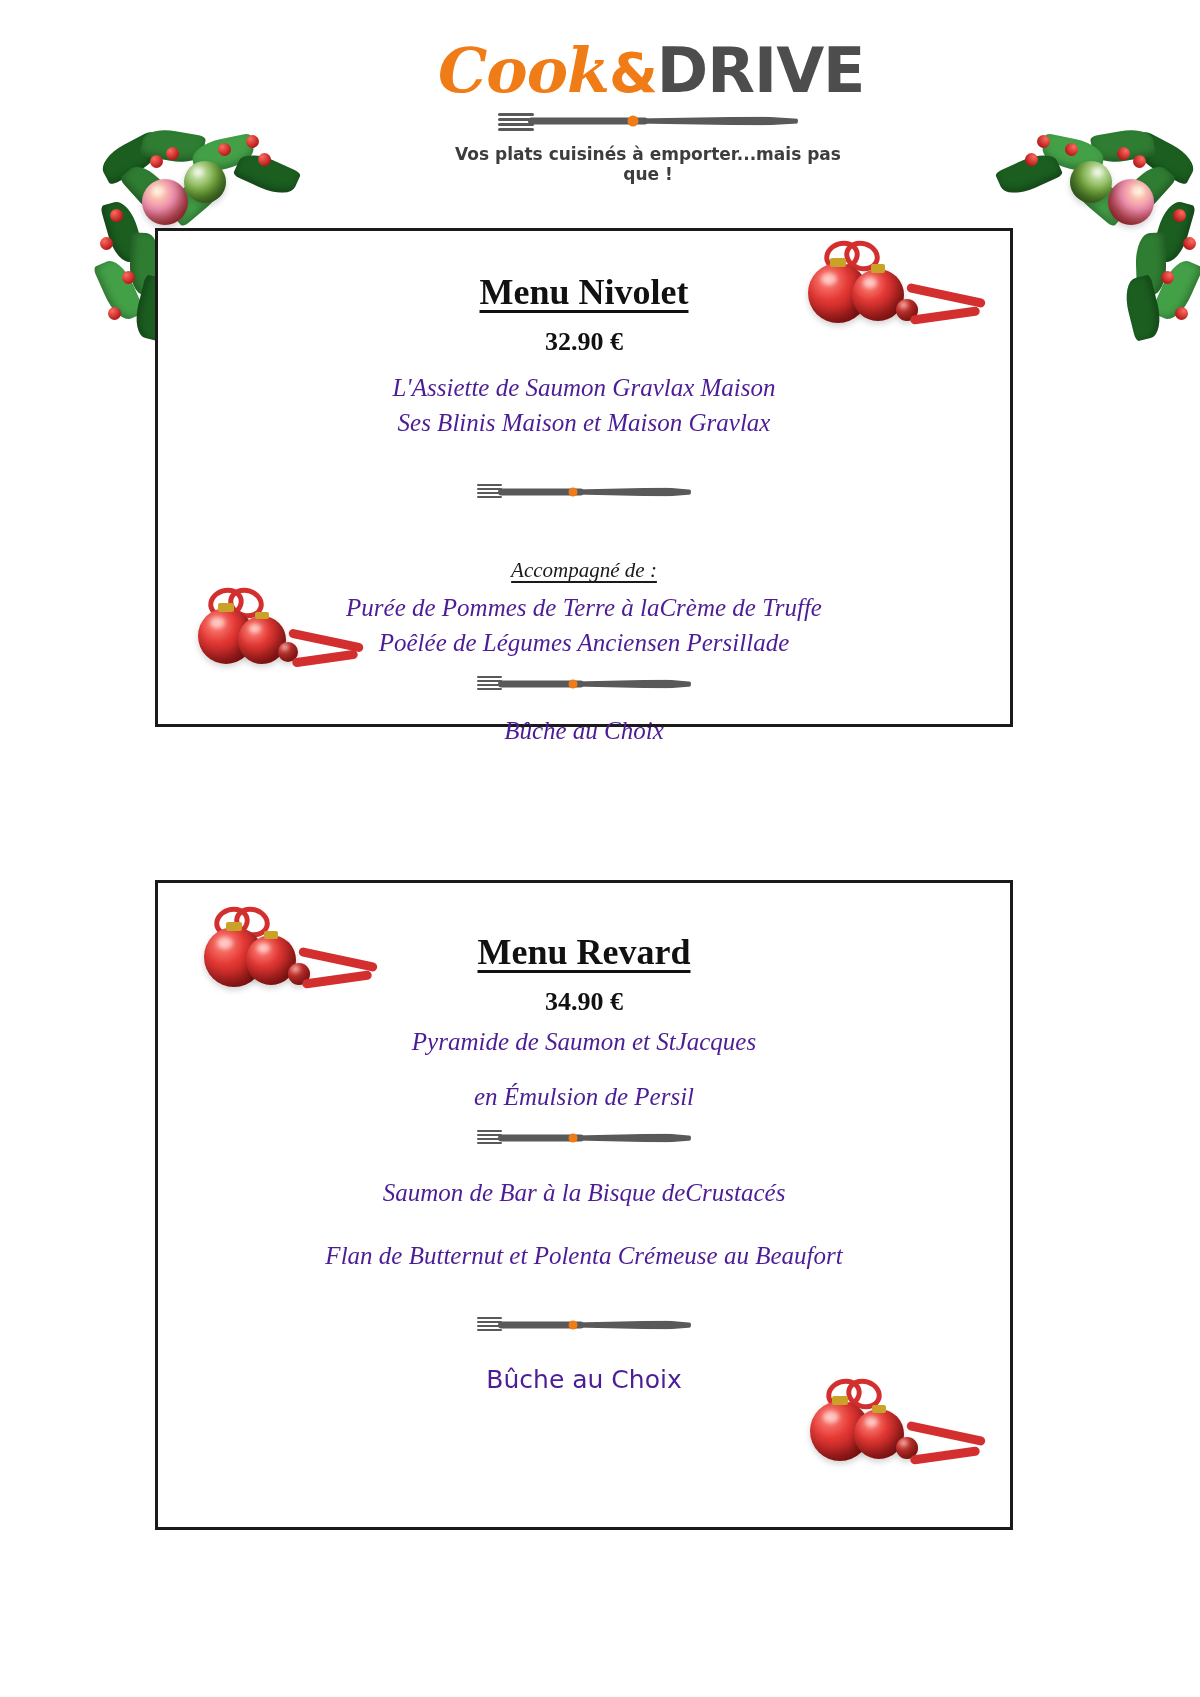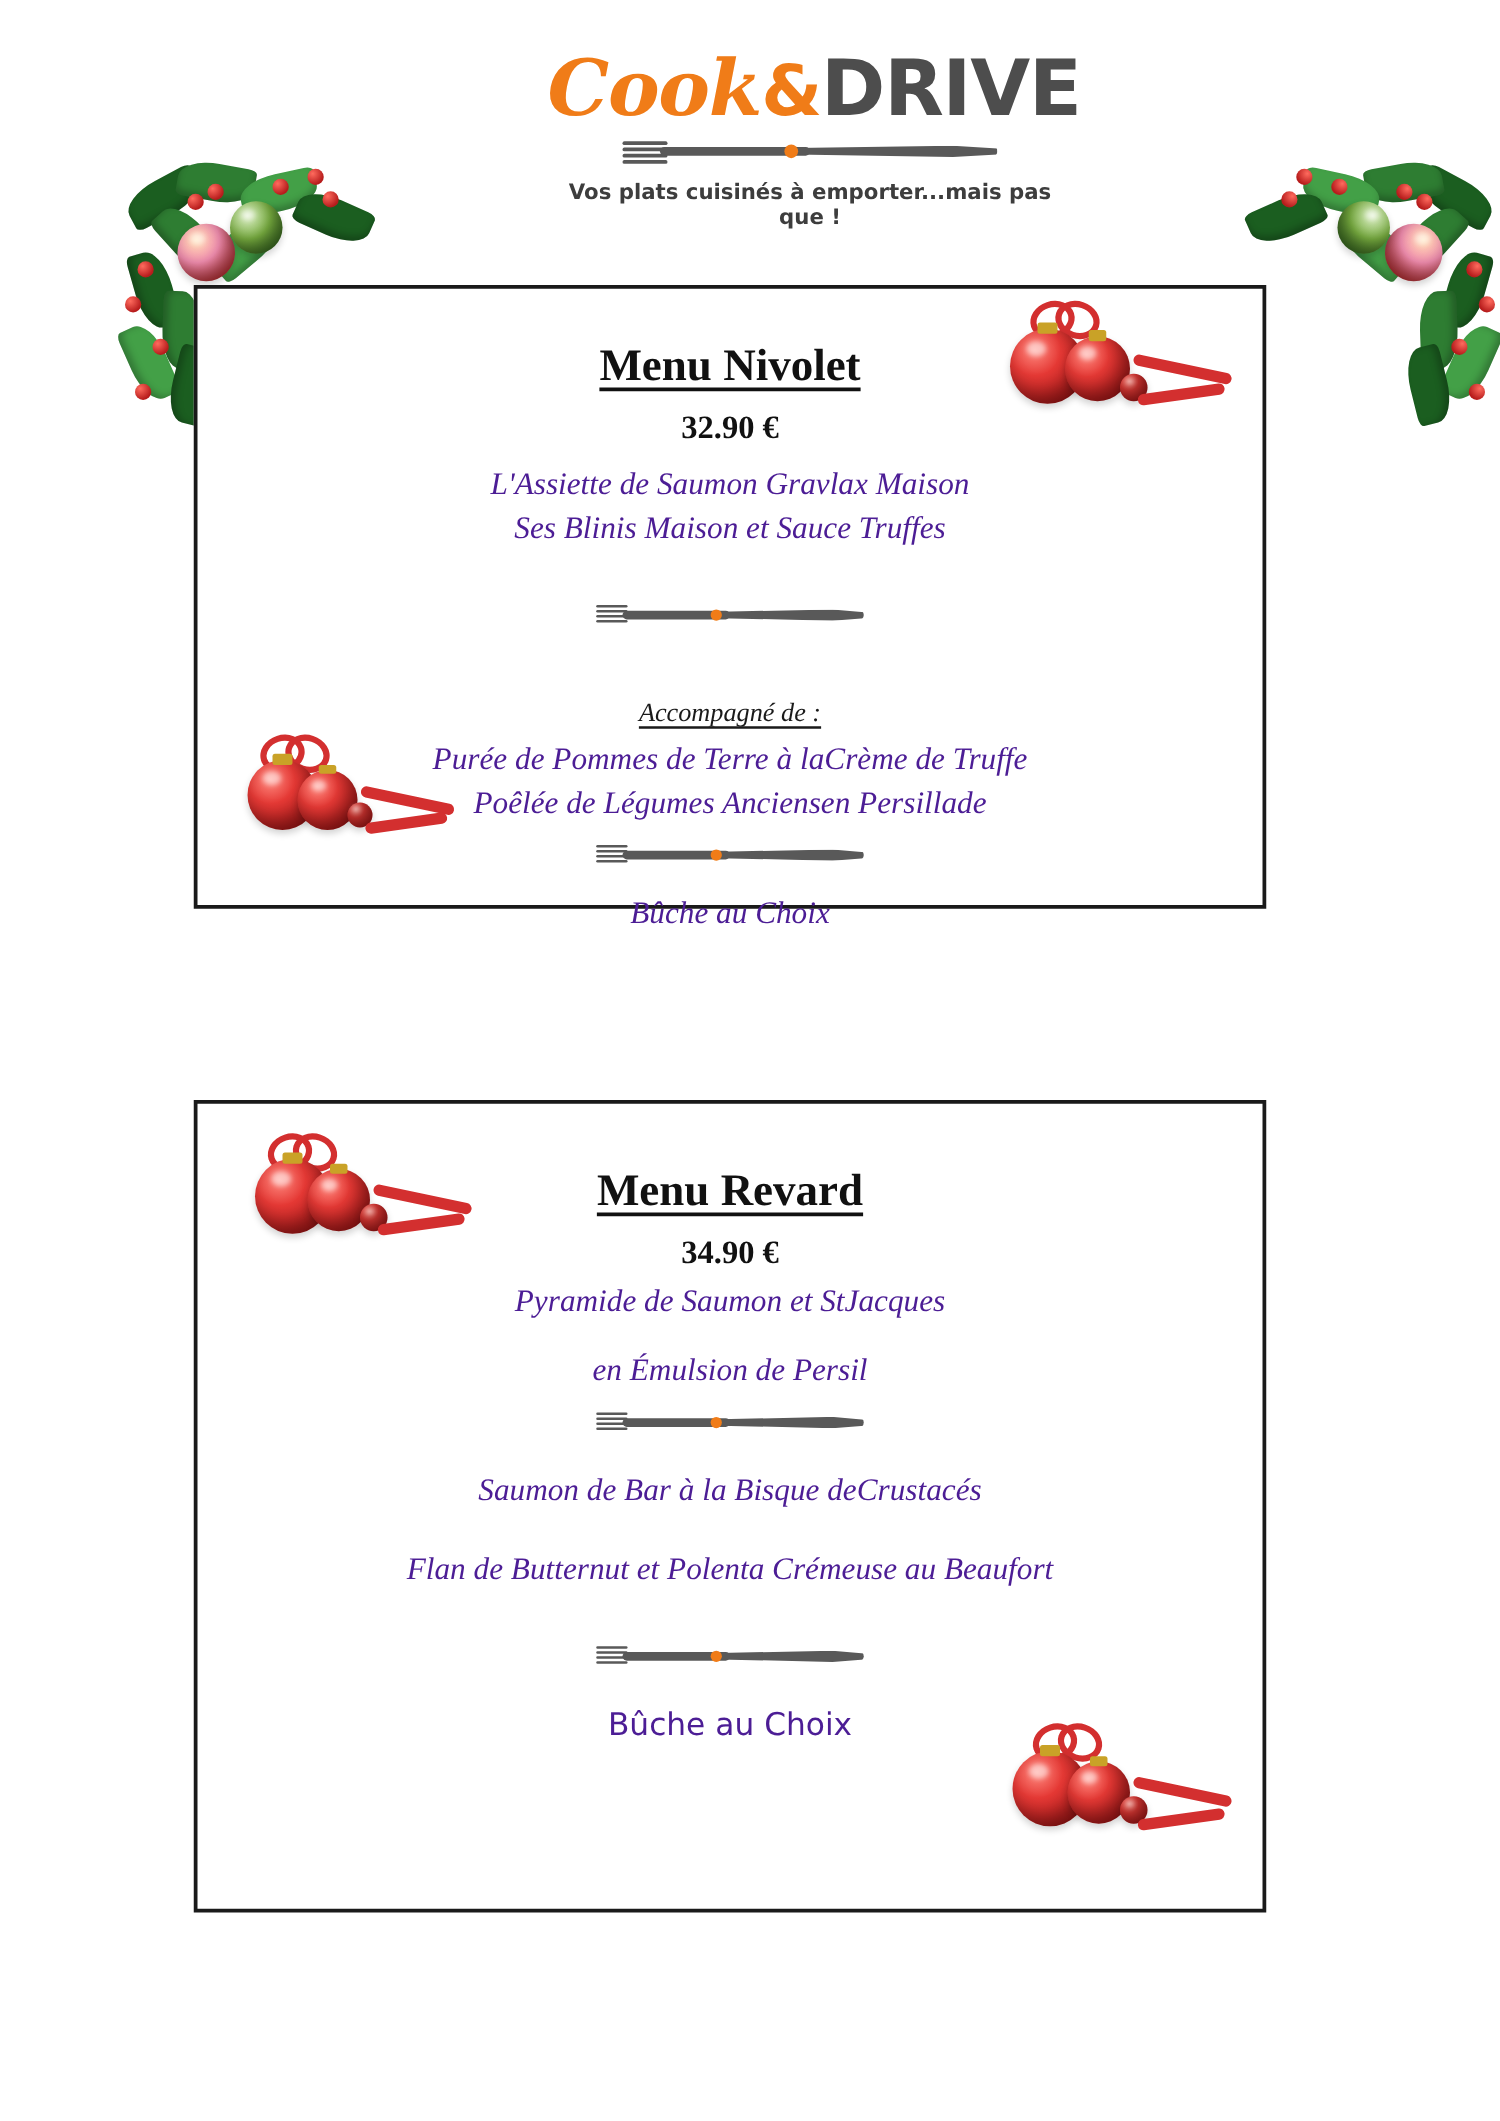--- a/index.html
+++ b/index.html
@@ -330,21 +330,21 @@
     </div>
   </div>
 </div>
 
 <div class="menu-box" id="menu-box-1">
   <div class="inner-pad">
     <div class="menu-title">Menu Nivolet</div>
     <div class="menu-price">32.90 €</div>
     <div class="spacer-14"></div>
     <div class="dish">L'Assiette de Saumon Gravlax Maison</div>
-    <div class="dish">Ses Blinis Maison et Sauce Truffes</div>
+    <div class="dish">Ses Blinis Maison et Maison Gravlax</div>
     <div class="spacer-36"></div>
 
     <div class="cutlery small">
       <div class="tines">
           <i></i>
           <i></i>
           <i></i>
           <i></i>
         </div>
       <div class="handle"></div>

